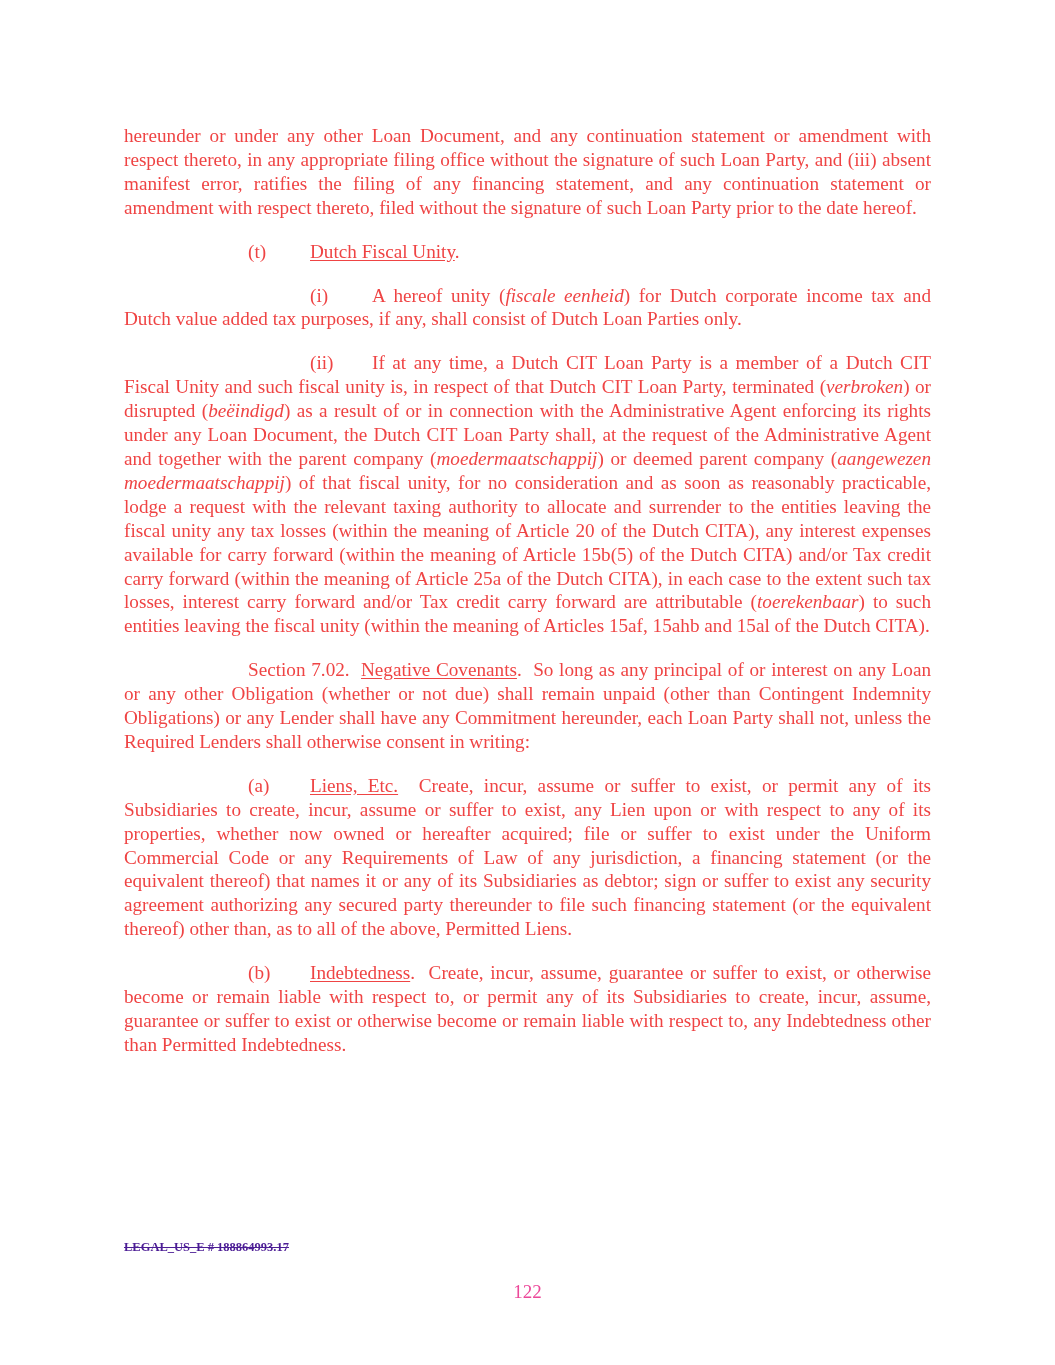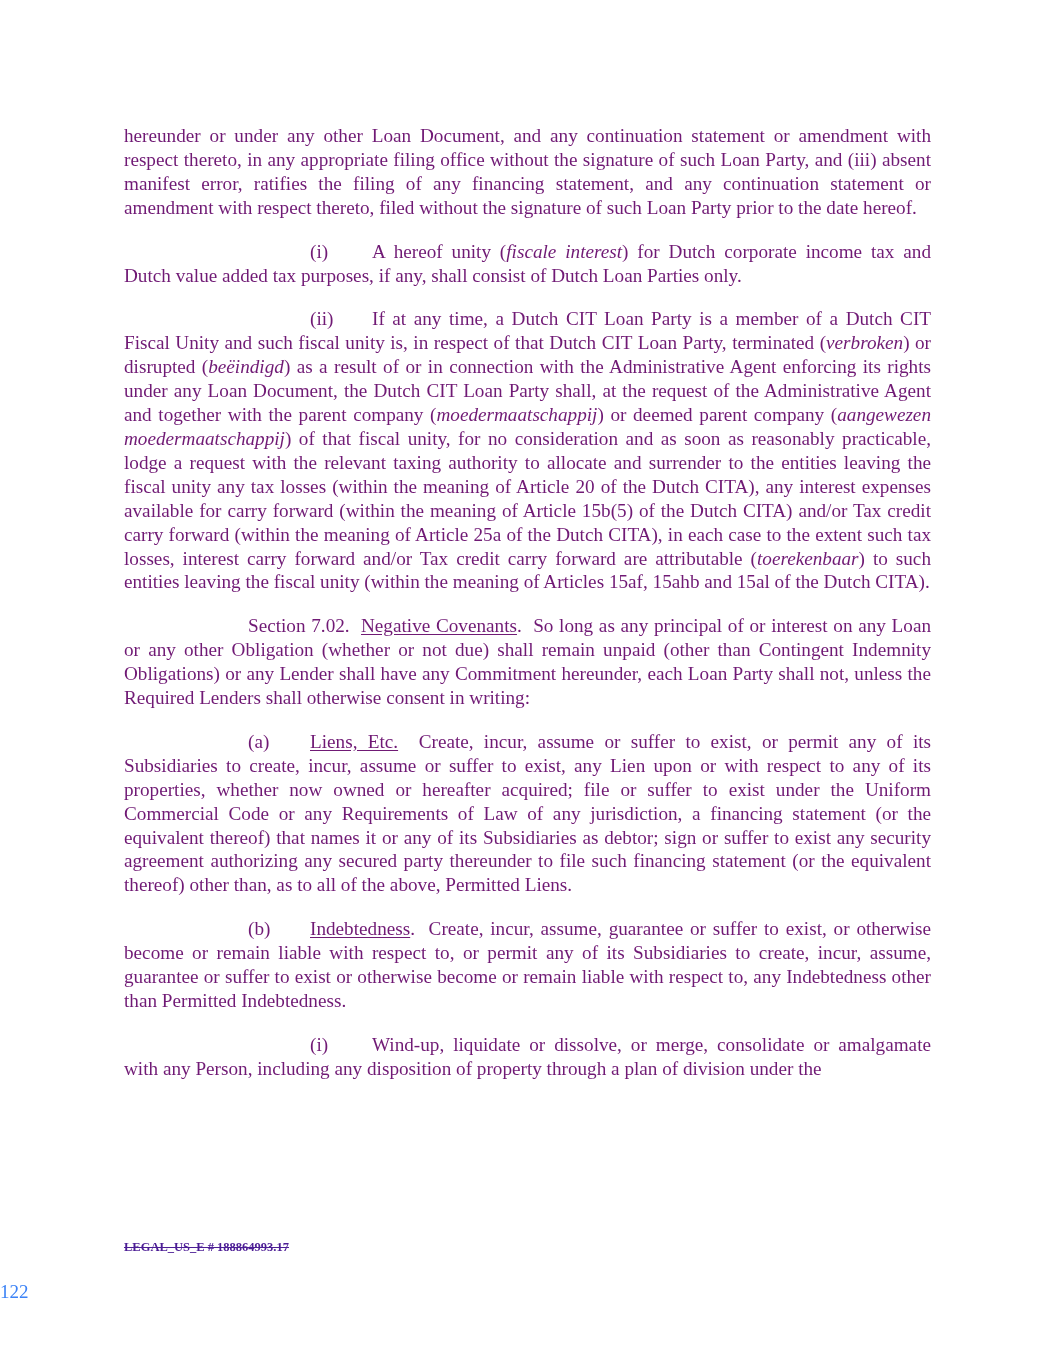--- a/index.html
+++ b/index.html
@@ -1,55 +1,55 @@
 <!DOCTYPE html>
 <html><head>
 <meta charset="utf-8">
 <style>
   html, body { margin: 0; padding: 0; background: #ffffff; }
   body { width: 1055px; height: 1365px; position: relative; overflow: hidden; }
   .page {
     position: absolute; left: 124px; top: 124px; width: 807px;
     font-family: "Liberation Serif", "DejaVu Serif", serif;
-    font-size: 19.2px; line-height: 23.9px; color: #701a75;
+    font-size: 19.2px; line-height: 23.9px; color: #ef4444;
   }
   .para { margin: 0 0 20px 0; text-align: justify; }
   .heading-line { margin: 0 0 20px 0; }
   .lbl-t { display: inline-block; margin-left: 124px; width: 62px; }
   .lbl-sub { display: inline-block; margin-left: 186px; width: 62px; }
   .sect-indent { display: inline-block; width: 124px; }
   .u { text-decoration: underline; text-underline-offset: 2px; }
   i { font-style: italic; }
   .page-number {
-    position: absolute; left: 0; right: 0; top: 1281px; 
-    font-family: "Liberation Serif", serif; font-size: 19px; color: #3b82f6;
+    position: absolute; left: 0; right: 0; top: 1281px; text-align: center;
+    font-family: "Liberation Serif", serif; font-size: 19px; color: #ec4899;
   }
   .doc-id {
     position: absolute; left: 124px; top: 1240px;
     font-family: "Liberation Serif", serif; font-size: 12.5px; font-weight: bold;
     color: #4c1d95; text-decoration: line-through;
   }
 </style>
 </head>
 <body>
 
 <div class="page">
 
   <p class="para">hereunder or under any other Loan Document, and any continuation statement or amendment with respect thereto, in any appropriate filing office without the signature of such Loan Party, and (iii) absent manifest error, ratifies the filing of any financing statement, and any continuation statement or amendment with respect thereto, filed without the signature of such Loan Party prior to the date hereof.</p>
 
+  <p class="heading-line"><span class="lbl-t">(t)</span><span class="u">Dutch Fiscal Unity</span><span>.</span></p>
 
-  <p class="para"><span class="lbl-sub">(i)</span><span>A hereof unity (</span><i>fiscale interest</i><span>) for Dutch corporate income tax and Dutch value added tax purposes, if any, shall consist of Dutch Loan Parties only.</span></p>
+  <p class="para"><span class="lbl-sub">(i)</span><span>A hereof unity (</span><i>fiscale eenheid</i><span>) for Dutch corporate income tax and Dutch value added tax purposes, if any, shall consist of Dutch Loan Parties only.</span></p>
 
   <p class="para"><span class="lbl-sub">(ii)</span><span>If at any time, a Dutch CIT Loan Party is a member of a Dutch CIT Fiscal Unity and such fiscal unity is, in respect of that Dutch CIT Loan Party, terminated (</span><i>verbroken</i><span>) or disrupted (</span><i>beëindigd</i><span>) as a result of or in connection with the Administrative Agent enforcing its rights under any Loan Document, the Dutch CIT Loan Party shall, at the request of the Administrative Agent and together with the parent company (</span><i>moedermaatschappij</i><span>) or deemed parent company (</span><i>aangewezen moedermaatschappij</i><span>) of that fiscal unity, for no consideration and as soon as reasonably practicable, lodge a request with the relevant taxing authority to allocate and surrender to the entities leaving the fiscal unity any tax losses (within the meaning of Article 20 of the Dutch CITA), any interest expenses available for carry forward (within the meaning of Article 15b(5) of the Dutch CITA) and/or Tax credit carry forward (within the meaning of Article 25a of the Dutch CITA), in each case to the extent such tax losses, interest carry forward and/or Tax credit carry forward are attributable (</span><i>toerekenbaar</i><span>) to such entities leaving the fiscal unity (within the meaning of Articles 15af, 15ahb and 15al of the Dutch CITA).</span></p>
 
   <p class="para"><span class="sect-indent"></span><span>Section 7.02.</span>&nbsp; <span class="u">Negative Covenants</span><span>.</span>&nbsp; <span>So long as any principal of or interest on any Loan or any other Obligation (whether or not due) shall remain unpaid (other than Contingent Indemnity Obligations) or any Lender shall have any Commitment hereunder, each Loan Party shall not, unless the Required Lenders shall otherwise consent in writing:</span></p>
 
   <p class="para"><span class="lbl-t">(a)</span><span class="u">Liens, Etc.</span>&nbsp; <span>Create, incur, assume or suffer to exist, or permit any of its Subsidiaries to create, incur, assume or suffer to exist, any Lien upon or with respect to any of its properties, whether now owned or hereafter acquired; file or suffer to exist under the Uniform Commercial Code or any Requirements of Law of any jurisdiction, a financing statement (or the equivalent thereof) that names it or any of its Subsidiaries as debtor; sign or suffer to exist any security agreement authorizing any secured party thereunder to file such financing statement (or the equivalent thereof) other than, as to all of the above, Permitted Liens.</span></p>
 
   <p class="para"><span class="lbl-t">(b)</span><span class="u">Indebtedness</span><span>.</span>&nbsp; <span>Create, incur, assume, guarantee or suffer to exist, or otherwise become or remain liable with respect to, or permit any of its Subsidiaries to create, incur, assume, guarantee or suffer to exist or otherwise become or remain liable with respect to, any Indebtedness other than Permitted Indebtedness.</span></p>
 
 
-  <p class="para"><span class="lbl-sub">(i)</span><span>Wind-up, liquidate or dissolve, or merge, consolidate or amalgamate with any Person, including any disposition of property through a plan of division under the</span></p>
 
 </div>
 
 <div class="page-number">122</div>
 <div class="doc-id">LEGAL_US_E # 188864993.17</div>
 
 </body></html>

